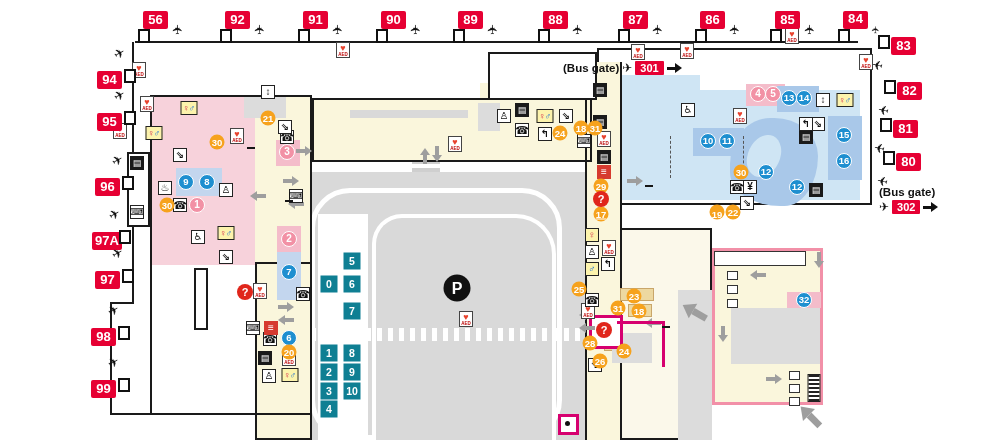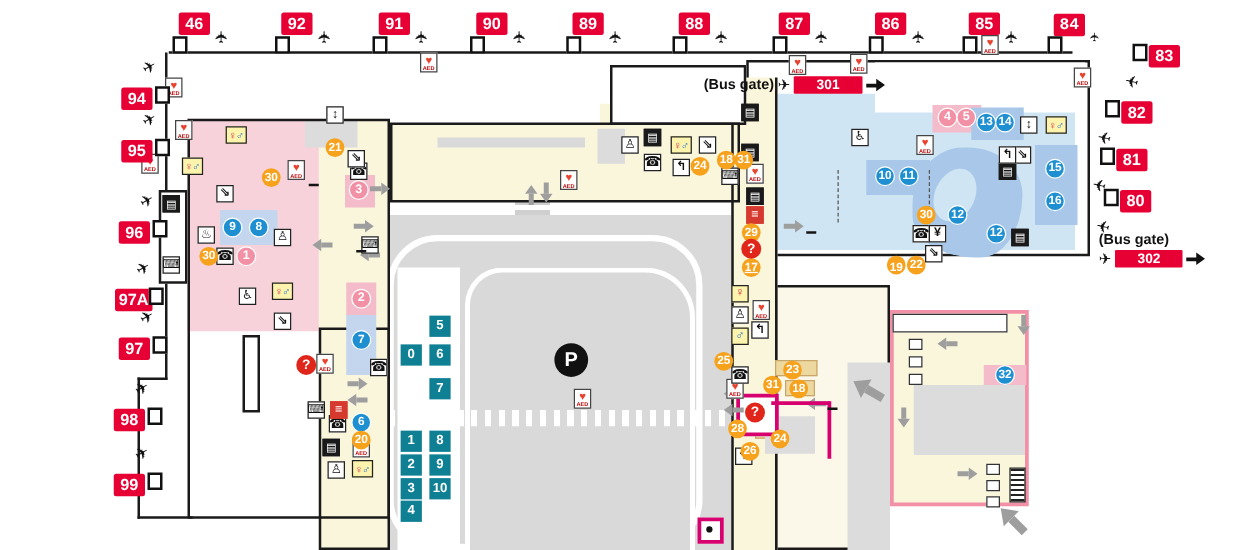--- a/index.html
+++ b/index.html
@@ -71,21 +71,21 @@
   
   .arr{position:absolute;width:18px;height:10px;z-index:6}
   .arr::before{content:"";position:absolute;left:0;top:3px;width:9px;height:4px;background:#9E9E9E}
   .arr::after{content:"";position:absolute;left:9px;top:0;border:5px solid transparent;border-left:7px solid #9E9E9E}
   .karr{width:16px;height:10px;position:relative;display:inline-block}
   .karr::before{content:"";position:absolute;left:0;top:3.5px;width:9px;height:3px;background:#111}
   .karr::after{content:"";position:absolute;left:8px;top:0;border:5px solid transparent;border-left:7px solid #111}
   
   .busrow{display:flex;align-items:center;gap:3px}
   .bglabel{font-size:11.5px;font-weight:bold}
-  .bgnum{background:#E60033;color:#fff;font-size:11px;font-weight:bold;padding:0 18px;border-radius:1px;line-height:1.3}
+  .bgnum{background:#E60033;color:#fff;font-size:11px;font-weight:bold;padding:0 5px;border-radius:1px;line-height:1.3}
   .plane-i{font-size:12px;line-height:1}
   .plane-i::before{content:"✈"}
   
   .parking{position:absolute;width:27px;height:27px;border-radius:50%;background:#111;color:#fff;
            display:flex;align-items:center;justify-content:center;font-weight:bold;font-size:16px;
            transform:translate(-50%,-50%);z-index:6}
   
   .mbox{position:absolute;border:3px solid #D6006F;background:#fff;z-index:6}
   .mline{position:absolute;background:#D6006F;z-index:9}
   .legendbox{position:absolute;width:15px;height:15px;border:3px solid #D6006F;background:#fff;z-index:10}
@@ -631,21 +631,21 @@
       <div class="mk mk-q" style="left: 604px; top: 330px;">
         <span>?</span>
       </div>
     </div>
 
   <div>
 
   <div class="gate gt" style="left: 143px; top: 10px;">
         <span class="notch"></span>
         <span class="plane"></span>
-        <span class="gnum">46</span>
+        <span class="gnum">56</span>
       </div>
       <div class="gate gt" style="left: 225px; top: 10px;">
         <span class="notch"></span>
         <span class="plane"></span>
         <span class="gnum">92</span>
       </div>
       <div class="gate gt" style="left: 303px; top: 10px;">
         <span class="notch"></span>
         <span class="plane"></span>
         <span class="gnum">91</span>
@@ -713,21 +713,21 @@
       <div class="gate gl" style="left: 91px; top: 327px;">
         <span class="notch"></span>
         <span class="plane"></span>
         <span class="gnum">98</span>
       </div>
       <div class="gate gl" style="left: 91px; top: 379px;">
         <span class="notch"></span>
         <span class="plane"></span>
         <span class="gnum">99</span>
       </div>
-      <div class="gate gr" style="left: 891px; top: 36px; margin-left: 28px;">
+      <div class="gate gr" style="left: 891px; top: 36px;">
         <span class="notch"></span>
         <span class="plane"></span>
         <span class="gnum">83</span>
       </div>
       <div class="gate gr" style="left: 897px; top: 81px;">
         <span class="notch"></span>
         <span class="plane"></span>
         <span class="gnum">82</span>
       </div>
       <div class="gate gr" style="left: 893px; top: 119px;">

